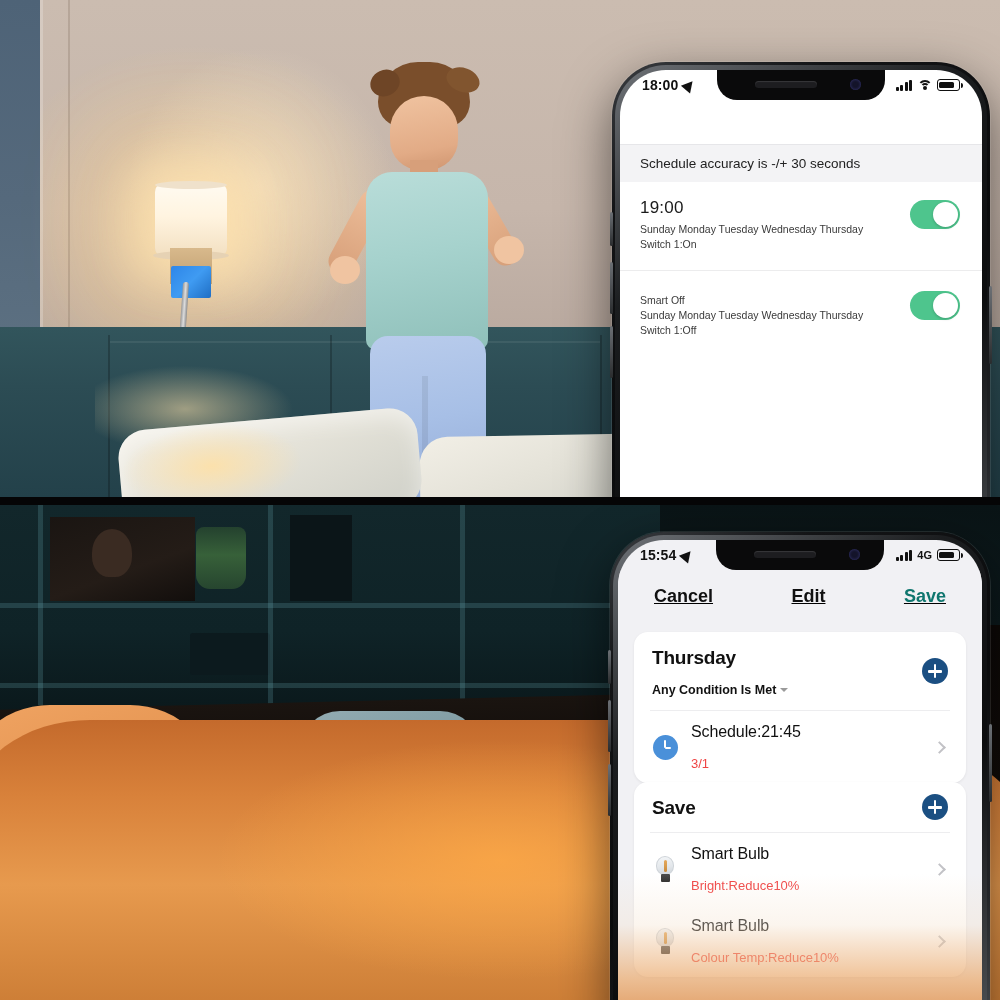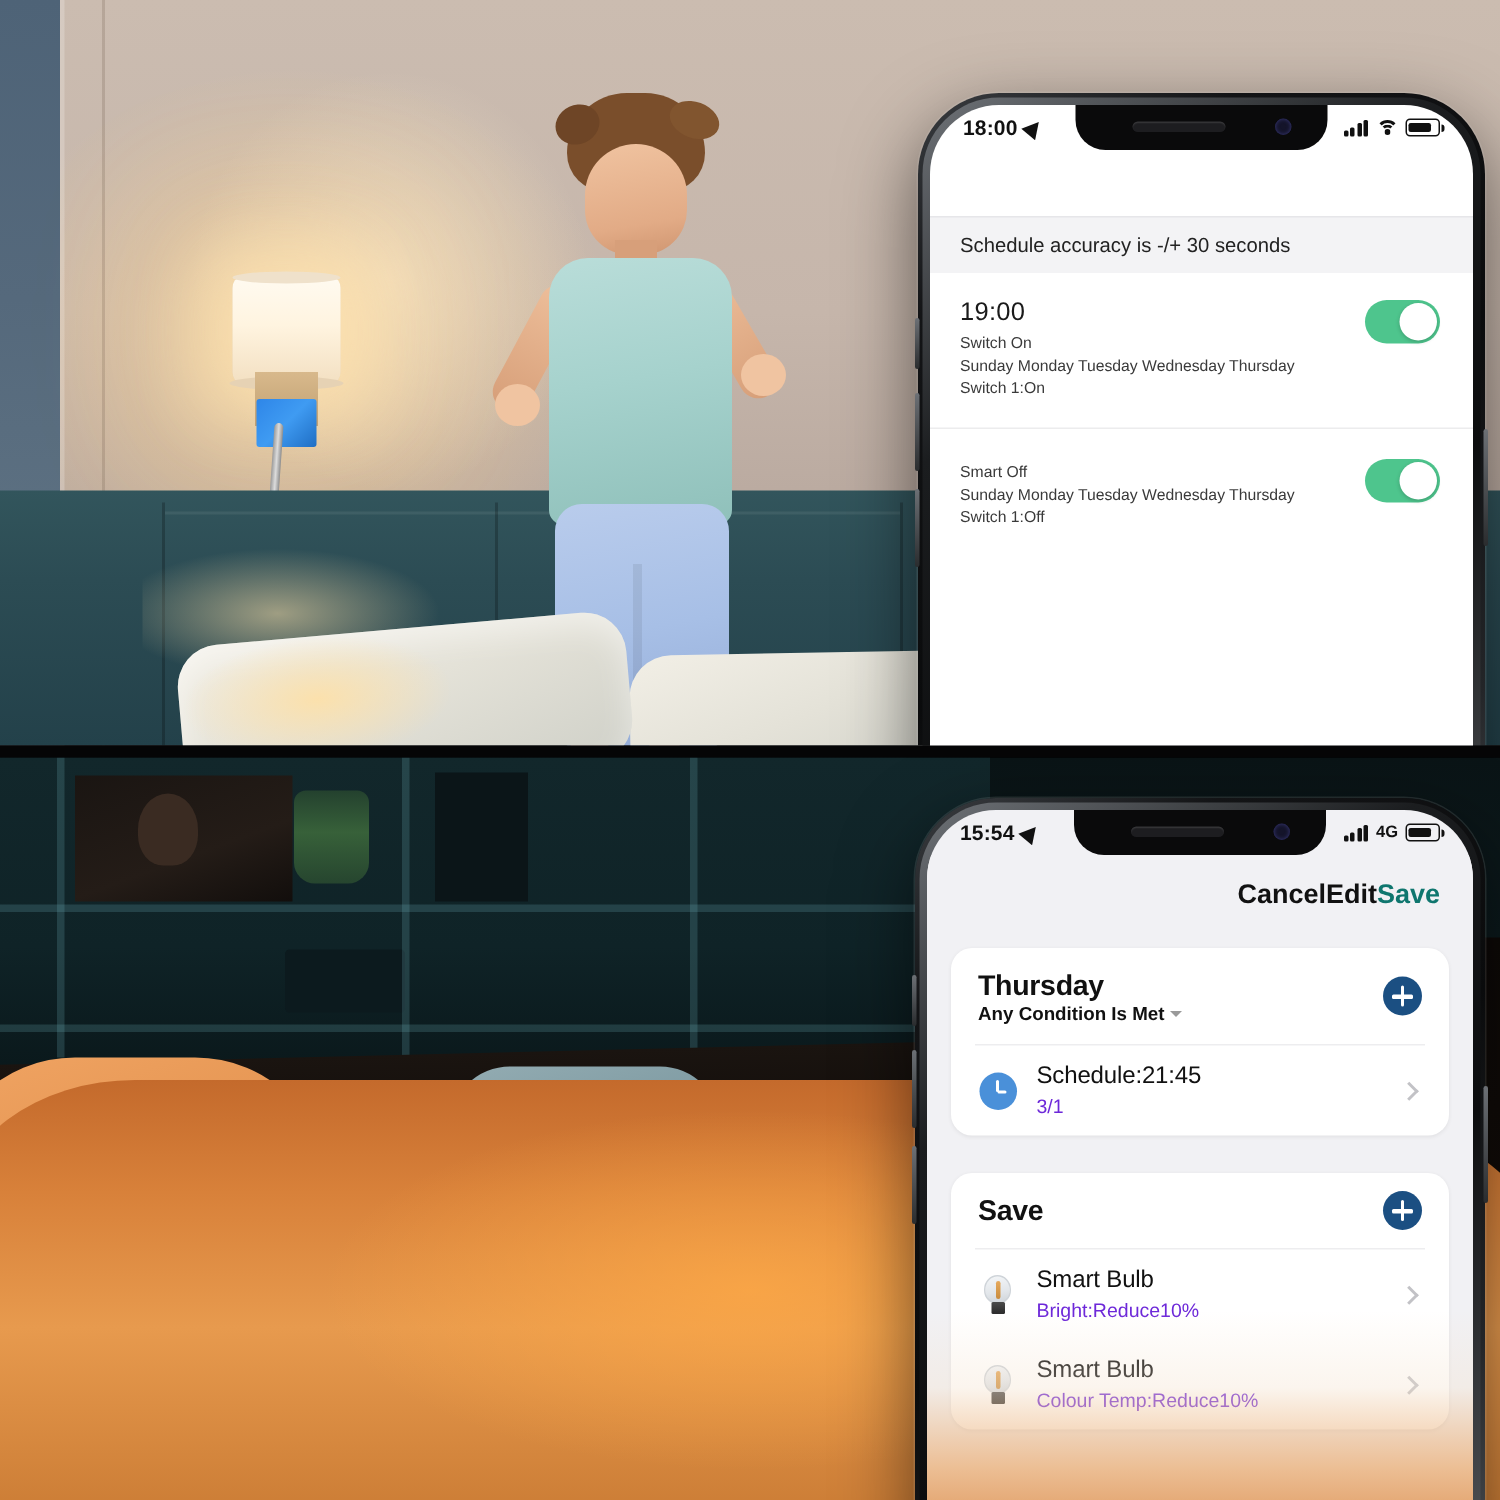--- a/index.html
+++ b/index.html
@@ -194,31 +194,31 @@
     background:#4ec58d; cursor:pointer; }
   .toggle b { position:absolute; right:2px; top:2px; width:25px; height:25px; border-radius:50%; background:#fff;
     box-shadow:0 1px 3px rgba(0,0,0,.2); }
   .sched-sep { height:1px; background:#ececed; margin:4px 0 0 0; }
   .fade-out { position:absolute; left:0; right:0; bottom:0; height:150px; z-index:4;
     background:linear-gradient(180deg, rgba(255,255,255,0) 0%, rgba(255,255,255,.55) 34%, rgba(250,248,246,.92) 62%, rgba(235,228,220,1) 100%); }
 
   
   .screen-b { background:#f1f1f4; }
   .navbar-b { position:absolute; top:30px; left:0; right:0; height:52px; display:flex; align-items:center;
-    justify-content:flex-end; padding:0 22px; background:#f1f1f4; }
+    justify-content:space-between; padding:0 36px; background:#f1f1f4;text-decoration:underline; }
   .nv-side { font-size:18px; font-weight:bold; color:#111; cursor:pointer; }
   .nv-save { font-size:18px; font-weight:bold; color:#0f766e; cursor:pointer; }
   .nv-title { font-size:18px; font-weight:bold; color:#111; }
   .card { position:absolute; left:16px; right:16px; background:#fff; border-radius:14px; overflow:hidden;
     box-shadow:0 1px 3px rgba(0,0,0,.07); }
   #card-condition { top:92px; }
   #card-task { top:242px; }
   .card-head { position:relative; padding:15px 18px 13px 18px; }
   .card-title { font-size:19px; font-weight:bold; color:#111; letter-spacing:-.2px; }
-  .card-sub { font-size:12.5px; font-weight:bold; color:#111; margin-top:0; display:flex; align-items:center; gap:4px; }
+  .card-sub { font-size:12.5px; font-weight:bold; color:#111; margin-top:14px; display:flex; align-items:center; gap:4px; }
   .caret { width:0; height:0; border-left:4px solid transparent; border-right:4px solid transparent;
     border-top:4px solid #9a9a9a; }
   .plus-btn { position:absolute; right:18px; top:50%; transform:translateY(-50%); width:26px; height:26px;
     border-radius:50%; background:#1b4f82; cursor:pointer; }
   .plus-btn:before,.plus-btn:after { content:""; position:absolute; background:#fff; border-radius:1px; }
   .plus-btn:before { left:6px; top:12px; width:14px; height:2.6px; }
   .plus-btn:after { left:11.7px; top:6px; width:2.6px; height:14px; }
   .card-sep { height:1px; background:#ededef; margin:0 16px; }
   .row { position:relative; display:flex; align-items:center; gap:13px; padding:12px 18px; cursor:pointer; }
   .row-ico { width:26px; height:26px; flex:0 0 26px; display:flex; align-items:center; justify-content:center; }
@@ -227,21 +227,21 @@
   .clock-ic:after { content:""; position:absolute; left:12px; top:12px; width:6.5px; height:2.2px; background:#fff; border-radius:1px; }
   .bulb-ic { position:relative; width:18px; height:26px; }
   .bulb-ic .glass { position:absolute; left:0; top:0; width:18px; height:19px; border-radius:50% 50% 46% 46%;
     background:linear-gradient(170deg,#f4f6f8 0%,#e2e6ea 60%,#cfd4d9 100%); border:1px solid #cfd4d9; }
   .bulb-ic .fil { position:absolute; left:7.5px; top:4px; width:3px; height:12px; border-radius:2px;
     background:linear-gradient(180deg,#e6a95c,#c98c3d); }
   .bulb-ic .base { position:absolute; left:4.5px; top:18px; width:9px; height:8px; border-radius:1px;
     background:linear-gradient(180deg,#4b4b4b,#2a2a2a); }
   .row-body { flex:1; min-width:0; }
   .row-title { font-size:16px; color:#111; letter-spacing:-.1px; }
-  .row-sub { font-size:13px; color:#6d28d9; margin-top:3px; }
+  .row-sub { font-size:13px; color:#ef4444; margin-top:15px; }
   .chev { width:9px; height:9px; border-top:2px solid #c2c2c6; border-right:2px solid #c2c2c6;
     transform:rotate(45deg); flex:0 0 9px; margin-right:4px; }
   .fade-out-b { position:absolute; left:0; right:0; bottom:0; height:170px; z-index:4;
     background:linear-gradient(180deg, rgba(241,241,244,0) 0%, rgba(244,226,206,.35) 30%, rgba(234,170,110,.72) 62%, rgba(214,126,55,.95) 100%); }
 </style>
 </head>
 <body>
 
 <div id="stage">
 
@@ -321,21 +321,20 @@
           </div>
         </div>
 
 
         <div class="hint-bar">Schedule accuracy is -/+ 30 seconds</div>
 
         <div class="sched-list">
           <div class="sched-item">
             <div class="sched-time">19:00</div>
             <div class="sched-meta">
-              <div>Switch On</div>
               <div>Sunday Monday Tuesday Wednesday Thursday</div>
               <div>Switch 1:On</div>
             </div>
             <div class="toggle">
                 <b></b>
               </div>
           </div>
           <div class="sched-sep"></div>
           <div class="sched-item" style="padding-top:18px">
             <div class="sched-meta">

